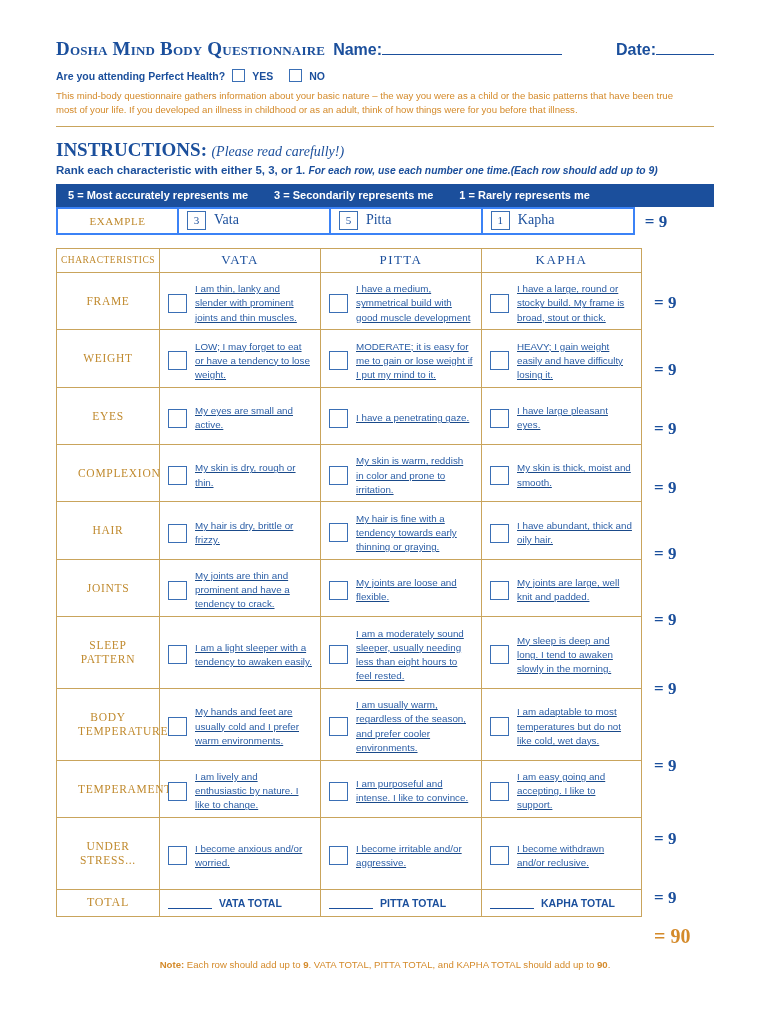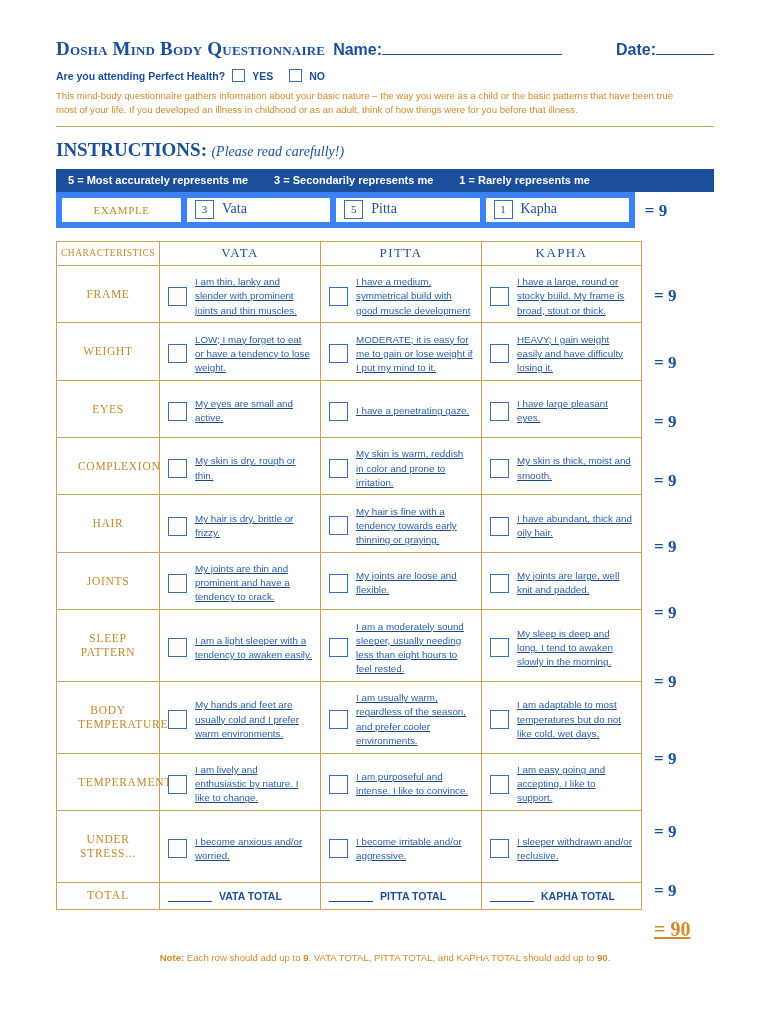--- a/index.html
+++ b/index.html
@@ -142,21 +142,21 @@
     display: flex;
     align-items: stretch;
     margin-top: 0;
   }
   .example-table {
     width: 585px;
     border-collapse: collapse;
     table-layout: fixed;
   }
   .example-table td {
-    border: 6px solid #3b82f6;
+    border: 2px solid #3b82f6;
     height: 24px;
     vertical-align: middle;
     padding: 0 8px;
   }
   .ex-label {
     width: 103px;
     text-align: center;
     color: #c08a2e;
     font-family: "Liberation Serif", serif;
     font-size: 11px;
@@ -343,20 +343,24 @@
     <span class="yesno">NO</span>
   </div>
 
   <div class="blurb">This mind-body questionnaire gathers information about your basic nature – the way you were as a child or the basic patterns  that have been true most of your life. If you developed an illness in childhood or as an adult, think of how things were for you before that illness.</div>
 
   <div class="divider"></div>
 
   <div class="instructions">
     <span class="instr-title">INSTRUCTIONS:</span>
     <span class="instr-sub">(Please read carefully!)</span>
+    <div class="instr-line2">
+      <span>Rank each characteristic with either 5, 3, or 1.</span>
+      <span class="ital">For each row, use each number one time.(Each row should add up to 9)</span>
+    </div>
   </div>
 
   <div class="keybar">
     <span class="kitem">5 = Most accurately represents me</span>
     <span class="sp1"></span>
     <span class="kitem">3 = Secondarily represents me</span>
     <span class="sp2"></span>
     <span class="kitem">1 = Rarely represents me</span>
   </div>
 
@@ -604,21 +608,21 @@
             </td>
         <td class="cell">
               <div class="cell-inner">
                 <span class="chk"></span>
                 <span class="ctext">I become irritable and/or aggressive.</span>
               </div>
             </td>
         <td class="cell">
               <div class="cell-inner">
                 <span class="chk"></span>
-                <span class="ctext">I sleeper withdrawn and/or reclusive.</span>
+                <span class="ctext">I become withdrawn and/or reclusive.</span>
               </div>
             </td>
       </tr>
 
       <tr>
         <td class="total-label">TOTAL</td>
         <td class="total-cell">
               <div class="total-inner">
                 <span class="blank"></span>
                 <span>VATA TOTAL</span>
@@ -645,21 +649,21 @@
       <div class="eq-item" style="height:67px;">= 9</div>
       <div class="eq-item" style="height:66px;">= 9</div>
       <div class="eq-item" style="height:52px;">= 9</div>
       <div class="eq-item" style="height:66px;">= 9</div>
       <div class="eq-item" style="height:66px;">= 9</div>
       <div class="eq-item" style="height:66px;">= 9</div>
       <div class="eq-item" style="height:73px;">= 9</div>
       <div class="eq-item" style="height:80px;">= 9</div>
       <div class="eq-item" style="height:66px;">= 9</div>
       <div class="eq-item" style="height:52px;">= 9</div>
-      <div class="eq-item total" style="height:26px;text-decoration:underline;">= 90</div>
+      <div class="eq-item total" style="height:26px;">= 90</div>
     </div>
   </div>
 
   <div class="note">
     <span>Note:</span><span class="reg"> Each row should add up to </span><span>9</span><span class="reg">. VATA TOTAL, PITTA TOTAL, and KAPHA TOTAL should add up to </span><span>90</span><span class="reg">.</span>
   </div>
 
 </div>
 
 </body></html>

